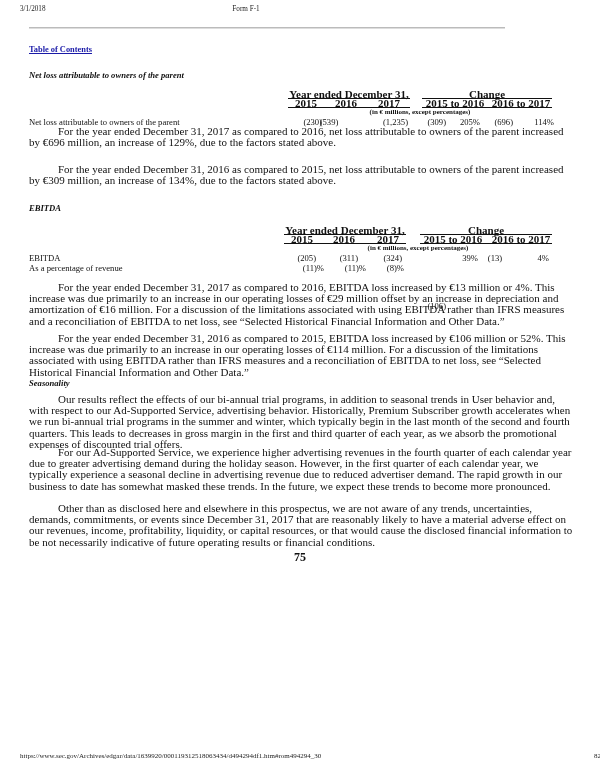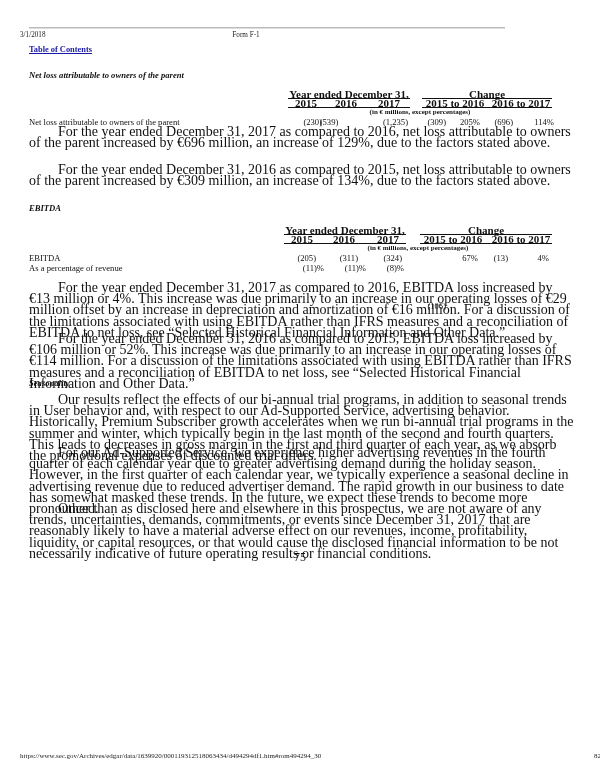--- a/index.html
+++ b/index.html
@@ -1,32 +1,32 @@
 <!DOCTYPE html>
 <html><head>
 <meta charset="utf-8">
 <style>
   html, body { margin: 0; padding: 0; background: #ffffff; }
   body {
     width: 600px; height: 776px; position: relative; overflow: hidden;
     font-family: "Liberation Serif", "DejaVu Serif", serif;
     color: #111; font-size: 8.6px; line-height: 11px;
   }
-  .hdr { position: absolute; top: 30px; font-size: 7.2px; color: #222; }
+  .hdr { position: absolute; top: 4px; font-size: 7.2px; color: #222; }
   .hdr-date { left: 20px; }
   .hdr-title { left: 0; width: 492px; text-align: center; }
   .hdr-rule { position: absolute; left: 29px; right: 95px; top: 27px; border-top: 1px solid #bbb; border-bottom: 1px solid #ddd; height: 0; }
   .toc { position: absolute; left: 29px; top: 44px; font-weight: bold; color: #1a1aa8; text-decoration: underline; font-size: 8.4px; cursor: pointer; }
   .sec { position: absolute; left: 29px; font-style: italic; font-weight: bold; font-size: 8.6px; }
-  .para { position: absolute; left: 29px; width: 546px; text-indent: 29px; text-align: left; font-size: 14px; line-height: 11.2px; }
+  .para { position: absolute; left: 29px; width: 546px; text-indent: 29px; text-align: left; font-size: 11px; line-height: 11.2px; }
   .th { position: absolute; font-weight: bold; font-size: 11px; text-align: center; white-space: nowrap; }
   .uline { position: absolute; border-top: 1px solid #111; height: 0; }
   .cell { position: absolute; white-space: nowrap; text-align: right; }
   .rowlabel { position: absolute; left: 29px; white-space: nowrap; }
-  .pgnum { position: absolute; left: 0; width: 600px; text-align: center; top: 552px; font-size: 12px; }
+  .pgnum { position: absolute; left: 0; width: 600px; text-align: center; top: 552px; font-size: 12px; font-weight: bold; }
   .footer { position: absolute; top: 751px; font-size: 7px; color: #222; }
   .footer-url { left: 20px; }
   .footer-page { left: 546px; margin-left: 48px; }
 </style>
 </head>
 <body>
 
 <div class="hdr hdr-date">3/1/2018</div>
 <div class="hdr hdr-title">Form F-1</div>
 <div class="hdr-rule"></div>
@@ -78,22 +78,22 @@
   <div class="th" style="left:490px;width:62px;top:234px;">2016 to 2017</div>
   <div class="uline" style="left:284px;width:122px;top:243px;"></div>
   <div class="uline" style="left:420px;width:132px;top:243px;"></div>
   <div class="th" style="left:284px;width:268px;top:243px;font-size:7px;">(in € millions, except percentages)</div>
 
   <div class="rowlabel" style="top:253px;">EBITDA</div>
   <div class="cell" style="left:284px;width:32px;top:253px;">(205)</div>
   <div class="cell" style="left:326px;width:32px;top:253px;">(311)</div>
   <div class="cell" style="left:370px;width:32px;top:253px;">(324)</div>
   <div class="cell" style="left:416px;width:30px;top:253px;margin-top:48px;">(106)</div>
-  <div class="cell" style="left:452px;width:26px;top:253px;">67%</div>
-  <div class="cell" style="left:482px;width:26px;top:253px;">(13)</div>
+  <div class="cell" style="left:452px;width:26px;top:253px;">39%</div>
+  <div class="cell" style="left:482px;width:26px;top:253px;text-align:center;">(13)</div>
   <div class="cell" style="left:528px;width:21px;top:253px;">4%</div>
 
   <div class="rowlabel" style="top:263px;">As a percentage of revenue</div>
   <div class="cell" style="left:284px;width:40px;top:263px;">(11)%</div>
   <div class="cell" style="left:326px;width:40px;top:263px;">(11)%</div>
   <div class="cell" style="left:370px;width:34px;top:263px;">(8)%</div>
 </div>
 
 <p class="para" style="top:282px;margin:0;">For the year ended December 31, 2017 as compared to 2016, EBITDA loss increased by €13 million or 4%. This increase was due primarily to an increase in our operating losses of €29 million offset by an increase in depreciation and amortization of €16 million. For a discussion of the limitations associated with using EBITDA rather than IFRS measures and a reconciliation of EBITDA to net loss, see “Selected Historical Financial Information and Other Data.”</p>
 <p class="para" style="top:333px;margin:0;">For the year ended December 31, 2016 as compared to 2015, EBITDA loss increased by €106 million or 52%. This increase was due primarily to an increase in our operating losses of €114 million. For a discussion of the limitations associated with using EBITDA rather than IFRS measures and a reconciliation of EBITDA to net loss, see “Selected Historical Financial Information and Other Data.”</p>

